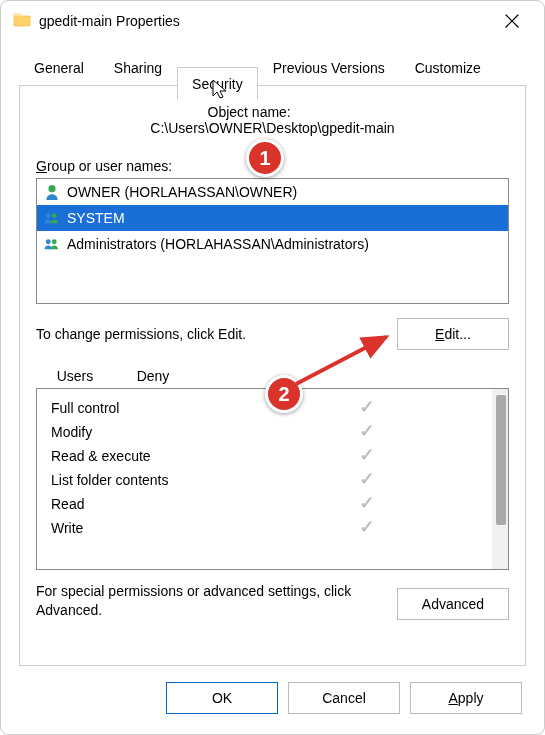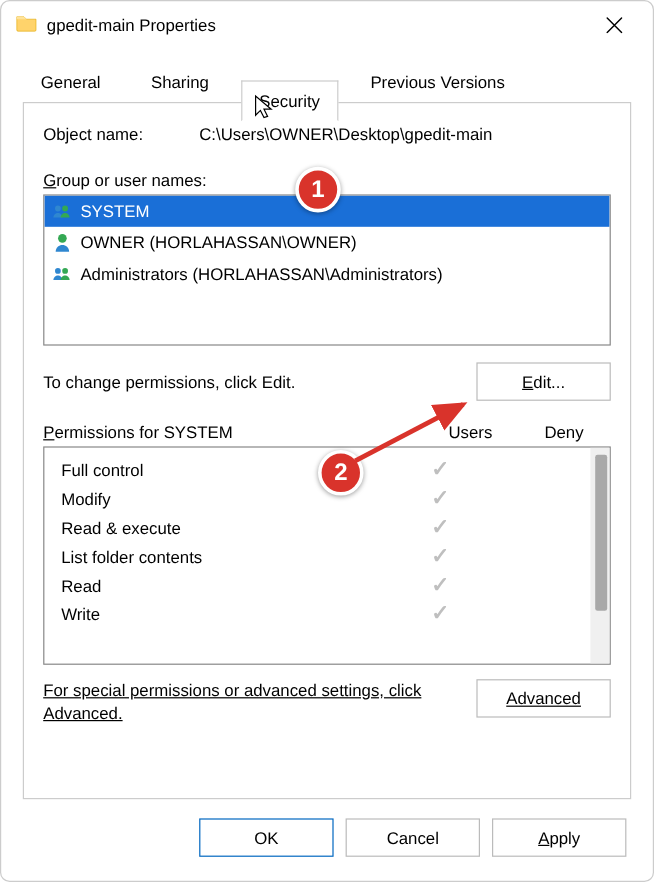--- a/index.html
+++ b/index.html
@@ -36,21 +36,21 @@
       width: 40px;
       height: 32px;
       display: flex;
       align-items: center;
       justify-content: center;
       cursor: pointer;
     }
     .tabs {
       display: flex;
       padding: 10px 18px 0 18px;
-      gap: 12px;
+      gap: 0;
     }
     .tab {
       padding: 8px 14px;
       font-size: 14px;
       cursor: pointer;
       border: 1px solid transparent;
       position: relative;
       background: #fff;
     }
     .tab.active {
@@ -61,21 +61,21 @@
     }
     .tab-content {
       margin: 0 18px 0 18px;
       border: 1px solid #ccc;
       padding: 18px 16px 12px 16px;
       flex: 1;
       display: flex;
       flex-direction: column;
       position: relative;
     }
-    .row { display: flex; align-items: center; margin-bottom: 14px; }
+    .row { display: flex; align-items: center; margin-bottom: 14px; flex-direction: column; }
     .label { font-size: 14px; }
     .obj-label { width: 130px; }
     .obj-val { flex: 1; font-size: 14px; }
     .group-label { font-size: 14px; margin-top: 8px; margin-bottom: 4px; }
     .listbox {
       border: 1px solid #888;
       height: 126px;
       overflow: auto;
       background: #fff;
     }
@@ -143,24 +143,23 @@
       position: absolute;
       right: 2px;
       top: 6px;
       width: 10px;
       height: 130px;
       background: #a9a9a9;
       border-radius: 2px;
     }
     .adv-row {
       display: flex;
-      align-items: flex-start;
+      align-items: flex-end;
       gap: 29px;
       margin-top: 12px;
-      text-decoration: underline;
     }
     .adv-row .label { flex: 1; font-size: 14px; line-height: 1.35; }
     .dialog-buttons {
       display: flex;
       justify-content: flex-end;
       gap: 10px;
       padding: 16px 22px 20px 34px;
     }
     .btn.primary { border-color: #0067c0; }
     .btn.disabled { color: #000000; cursor: default; }
@@ -207,72 +206,70 @@
           <path d="M1 1 L13 13 M13 1 L1 13" stroke="#000" stroke-width="1.2" stroke-linecap="round"></path>
         </svg>
     </div>
   </div>
 
   <div class="tabs">
     <div class="tab">General</div>
     <div class="tab">Sharing</div>
     <div class="tab active">Security</div>
     <div class="tab">Previous Versions</div>
+    <div class="tab">Customize</div>
   </div>
 
   <div class="tab-content">
 
     <div class="row">
       <span class="label obj-label">Object name:</span>
       <span class="obj-val">C:\Users\OWNER\Desktop\gpedit-main</span>
     </div>
 
     <div class="group-label">
       <span style="text-decoration:underline">G</span><span>roup or user names:</span>
     </div>
 
     <div class="listbox">
+      <div class="list-item">
+        <svg class="ico-person" viewBox="0 0 16 16">
+            <circle cx="8" cy="5" r="3.2" fill="#34a853"></circle>
+            <path d="M3 15c0-3 2.5-5 5-5s5 2 5 5z" fill="#2f87d0"></path>
+          </svg>
+        <span>OWNER (HORLAHASSAN\OWNER)</span>
+      </div>
       <div class="list-item selected">
         <svg class="ico-person" viewBox="0 0 24 16">
             <circle cx="7" cy="5" r="3.2" fill="#2f87d0"></circle>
             <path d="M2 15c0-3 2.5-5 5-5s5 2 5 5z" fill="#2f87d0"></path>
             <circle cx="15" cy="5" r="3.2" fill="#34a853"></circle>
             <path d="M10 15c0-3 2.5-5 5-5s5 2 5 5z" fill="#34a853"></path>
           </svg>
         <span>SYSTEM</span>
       </div>
       <div class="list-item">
-        <svg class="ico-person" viewBox="0 0 16 16">
-            <circle cx="8" cy="5" r="3.2" fill="#34a853"></circle>
-            <path d="M3 15c0-3 2.5-5 5-5s5 2 5 5z" fill="#2f87d0"></path>
-          </svg>
-        <span>OWNER (HORLAHASSAN\OWNER)</span>
-      </div>
-      <div class="list-item">
         <svg class="ico-person" viewBox="0 0 24 16">
             <circle cx="7" cy="5" r="3.2" fill="#2f87d0"></circle>
             <path d="M2 15c0-3 2.5-5 5-5s5 2 5 5z" fill="#2f87d0"></path>
             <circle cx="15" cy="5" r="3.2" fill="#34a853"></circle>
             <path d="M10 15c0-3 2.5-5 5-5s5 2 5 5z" fill="#34a853"></path>
           </svg>
         <span>Administrators (HORLAHASSAN\Administrators)</span>
       </div>
     </div>
 
     <div class="perm-edit-row">
       <span class="label">To change permissions, click Edit.</span>
       <div class="btn">
         <span style="text-decoration:underline">E</span><span>dit...</span>
       </div>
     </div>
 
     <div class="perm-header">
-      <span class="ph-label">
-        <span style="text-decoration:underline">P</span><span>ermissions for SYSTEM</span>
-      </span>
       <span class="ph-col">Users</span>
       <span class="ph-col">Deny</span>
     </div>
 
     <div class="perm-table">
       <div class="perm-rows">
         <div class="perm-row">
           <span class="pr-label">Full control</span>
           <span class="pr-col"><span class="check-mark">✓</span></span>
           <span class="pr-col"></span>

